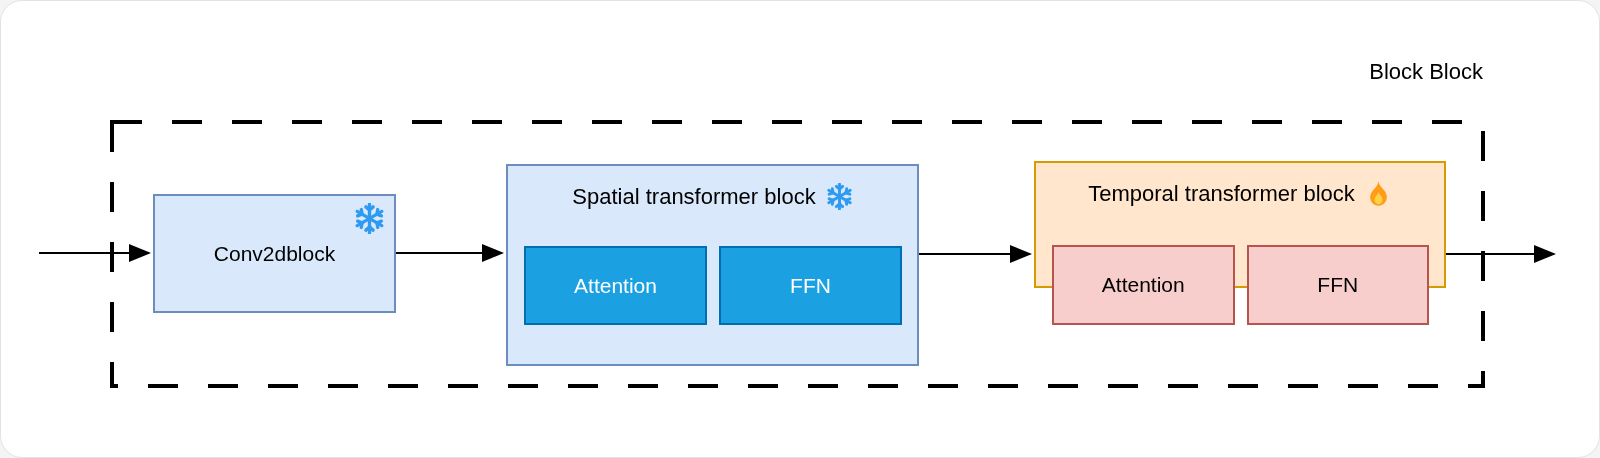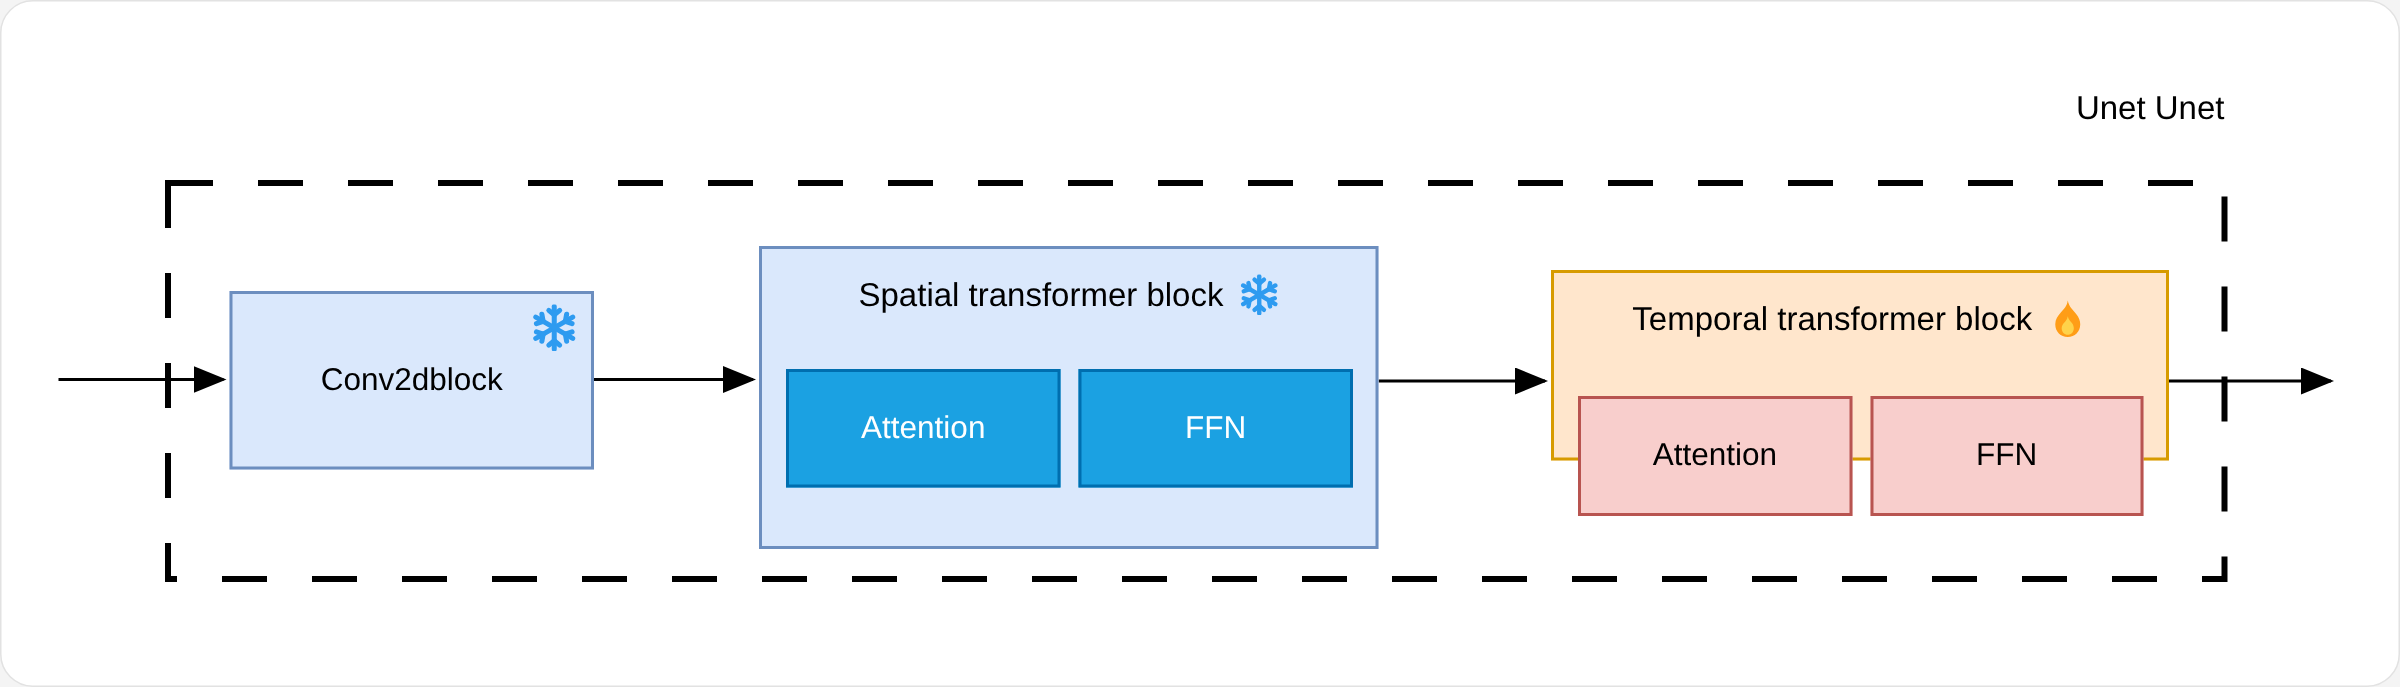--- a/index.html
+++ b/index.html
@@ -60,21 +60,21 @@
   .transformer {
     border-style: solid;
   }
   .transformer.spatial {
     left: 505px; top: 163px;
     width: 413px; height: 202px;
     background: var(--light-blue-fill, #dae8fc);
     border: 2px solid var(--light-blue-border, #6c8ebf);
   }
   .transformer.temporal {
-    left: 1033px; top: 179px;
+    left: 1033px; top: 160px;
     width: 412px; height: 127px;
     background: var(--orange-fill, #ffe6cc);
     border: 2px solid var(--orange-border, #d79b00);
   }
 
   .title-row {
     position: absolute;
     left: 0; right: 0; top: 17px;
     display: flex;
     align-items: center;
@@ -127,21 +127,21 @@
     </defs>
 
     <rect x="111" y="121" width="1371" height="264" fill="none" stroke="#000" stroke-width="4" stroke-dasharray="30 30"></rect>
 
     <line x1="38" y1="252" x2="148" y2="252" stroke="#000" stroke-width="2" marker-end="url(#arrowhead)"></line>
     <line x1="395" y1="252" x2="501" y2="252" stroke="#000" stroke-width="2" marker-end="url(#arrowhead)"></line>
     <line x1="918" y1="253" x2="1029" y2="253" stroke="#000" stroke-width="2" marker-end="url(#arrowhead)"></line>
     <line x1="1445" y1="253" x2="1553" y2="253" stroke="#000" stroke-width="2" marker-end="url(#arrowhead)"></line>
   </svg>
 
-  <div class="unet-label">Unet Unet</div>
+  <div class="unet-label">Block Block</div>
 
   <div class="block conv-block">
     <span class="corner-icon">
       <svg class="icon-svg" viewBox="0 0 24 24" fill="none" stroke="#2e9bf0" stroke-width="2.6" stroke-linecap="round">
         <g>
           <line x1="12" y1="1" x2="12" y2="23"></line>
           <line x1="12" y1="5.4" x2="9.2" y2="3"></line>
             <line x1="12" y1="5.4" x2="14.8" y2="3"></line>
           <line x1="12" y1="18.6" x2="9.2" y2="21"></line>
             <line x1="12" y1="18.6" x2="14.8" y2="21"></line>

